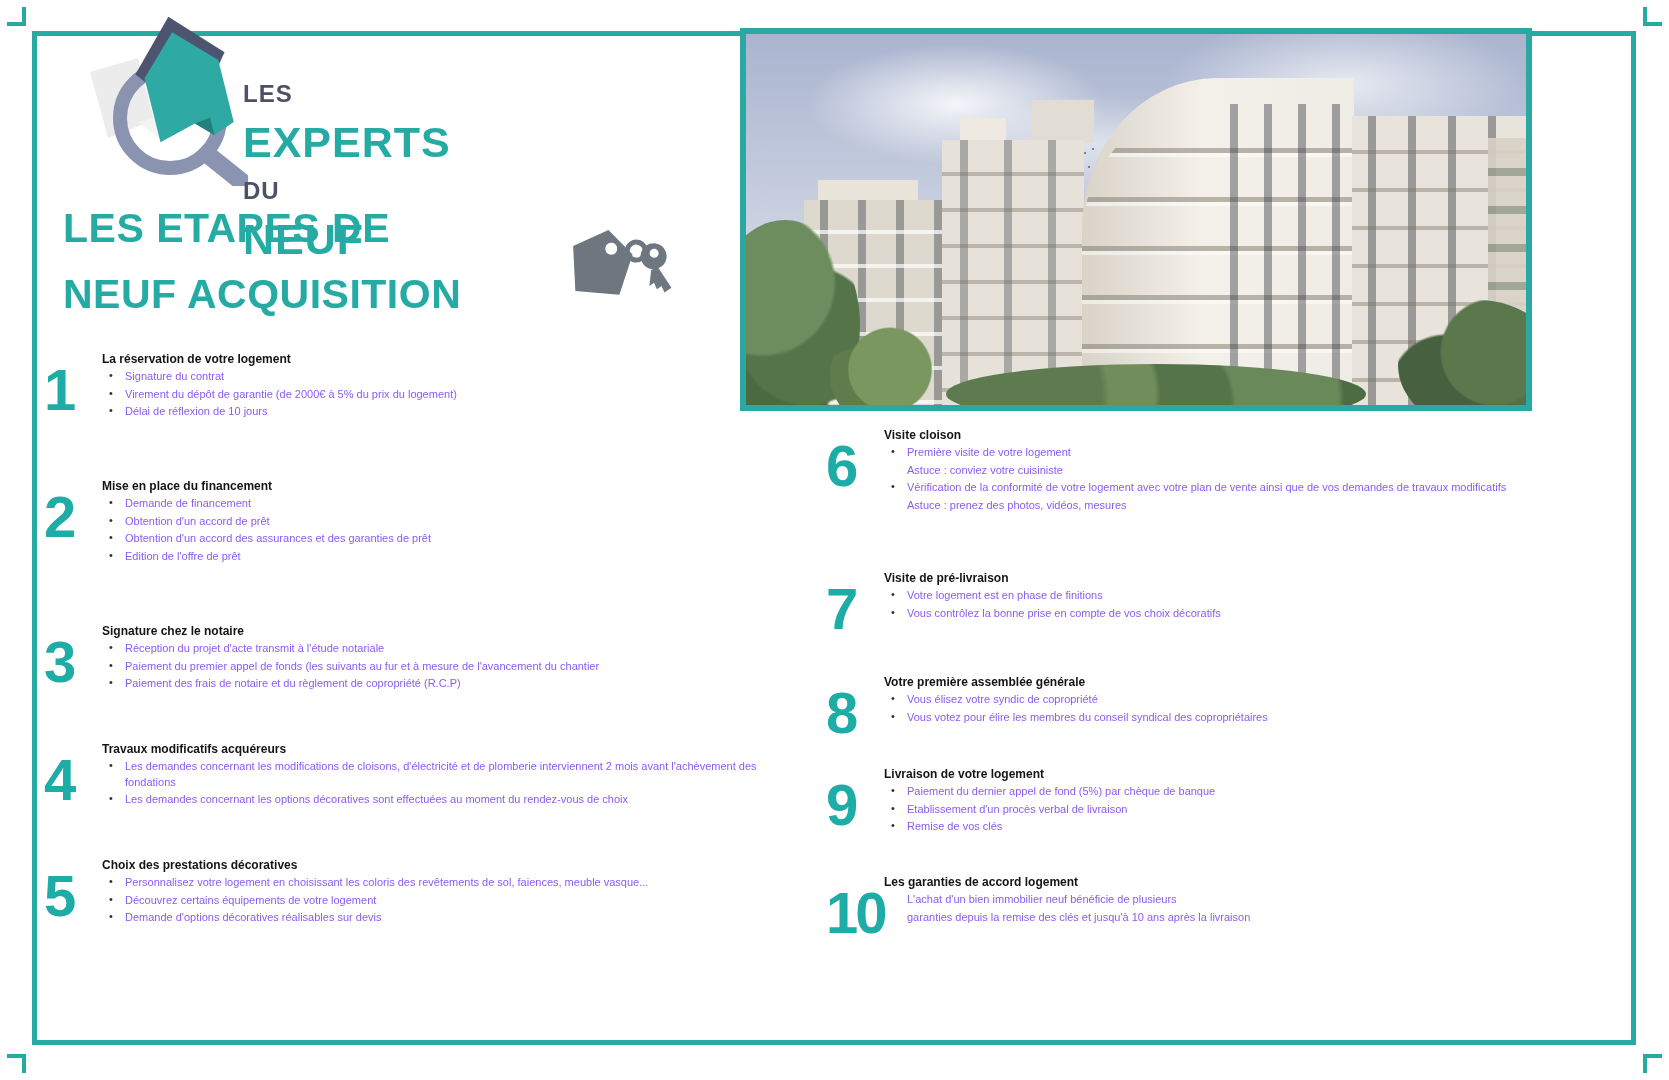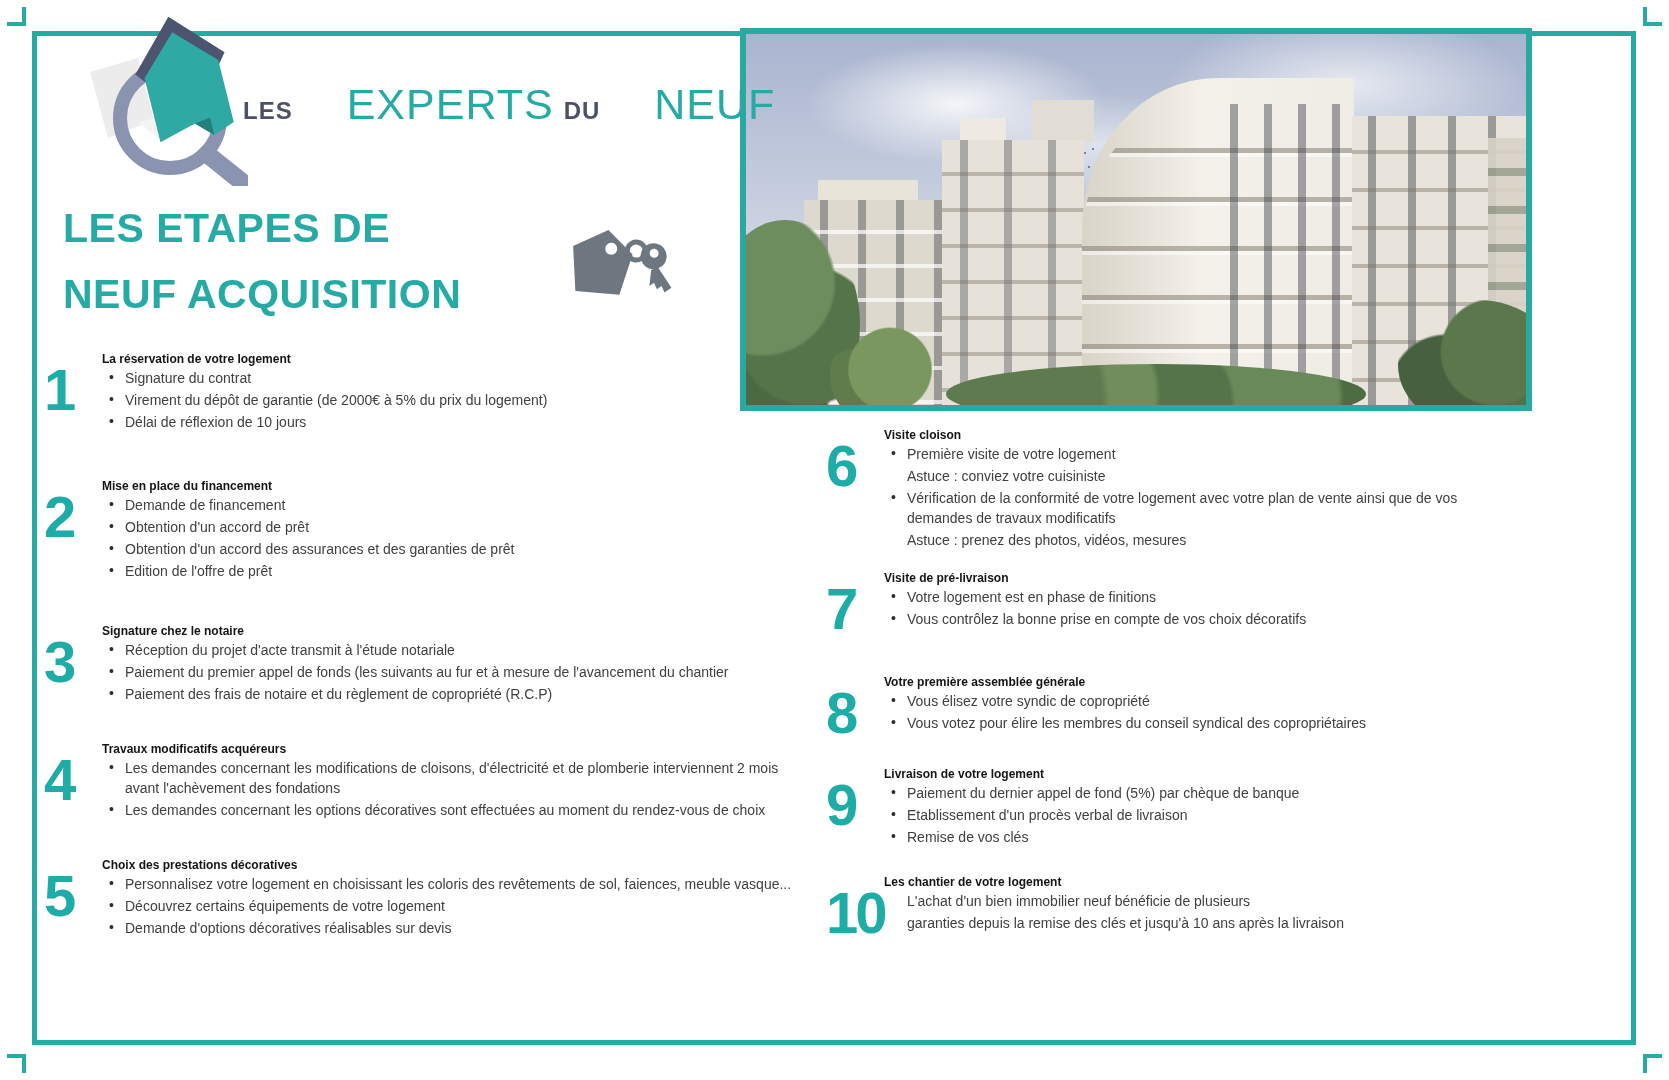--- a/index.html
+++ b/index.html
@@ -10,23 +10,23 @@
   
   .frame{position:absolute;left:32px;top:31px;width:1604px;height:1014px;
     border:5px solid #26aaa4;box-sizing:border-box;z-index:1;}
   .mark{position:absolute;width:15px;height:15px;border:0 solid #26aaa4;z-index:1;}
   .mark.tl{left:7px;top:7px;border-bottom-width:4px;border-right-width:4px;}
   .mark.tr{right:7px;top:7px;border-bottom-width:4px;border-left-width:4px;}
   .mark.bl{left:7px;bottom:7px;border-top-width:4px;border-right-width:4px;}
   .mark.br{right:7px;bottom:7px;border-top-width:4px;border-left-width:4px;}
   
   .logo-graphic{position:absolute;left:86px;top:2px;width:162px;height:184px;z-index:3;}
-  .wordmark{position:absolute;left:243px;top:80px;display:flex;align-items:baseline;gap:10px;z-index:3;white-space:nowrap;}
+  .wordmark{position:absolute;left:243px;top:80px;display:flex;align-items:baseline;gap:10px;z-index:3;white-space:nowrap;flex-direction:column;}
   .w-small{font-size:24px;font-weight:600;color:#4c5166;letter-spacing:1px;}
-  .w-big{font-size:43px;font-weight:400;color:#26aaa4;letter-spacing:1px;margin-left:44px;}
+  .w-big{font-size:43px;font-weight:700;color:#26aaa4;letter-spacing:1px;}
   
   .title{position:absolute;left:63px;top:196px;z-index:2;font-size:41px;font-weight:800;
     color:#26aaa4;line-height:1.6;letter-spacing:0.5px;}
   .key-icon{position:absolute;left:556px;top:220px;width:122px;height:96px;z-index:2;}
   
   .photo{position:absolute;left:740px;top:28px;width:792px;height:383px;z-index:2;
     border:6px solid #2aa9a3;box-sizing:border-box;overflow:hidden;
     background:linear-gradient(180deg,#a9b4cf 0%,#c3cbdd 40%,#dde1e9 80%,#e6e6e2 100%);}
   .photo *{position:absolute;}
   .cloud{background:radial-gradient(ellipse closest-side,rgba(255,255,255,.85),rgba(255,255,255,0));}
@@ -81,21 +81,21 @@
   .col{position:absolute;top:0;z-index:2;}
   .col-left{left:44px;width:780px;}
   .col-right{left:826px;width:710px;}
   .step{position:absolute;display:flex;align-items:flex-start;}
   .step-number{flex:0 0 58px;width:58px;font-size:58px;font-weight:800;color:#1eaca7;
     line-height:1;margin-top:9px;letter-spacing:-3px;}
   .step-content{padding-top:0;}
   .col-left .step-content{width:700px;}
   .col-right .step-content{width:636px;}
   .step-heading{font-size:12px;font-weight:700;color:#141414;margin:0 0 3px 0;}
-  .step-items{list-style:none;margin:0;padding:0;font-size:14px;line-height:1.42;color:#404040;}
+  .step-items{list-style:none;margin:0;padding:0;font-size:11px;line-height:1.42;color:#8b5cf6;}
   .step-items li{position:relative;padding-left:23px;margin:2px 0;}
   .step-items li::before{content:"\2022";position:absolute;left:7px;top:-1px;color:#2d2d2d;}
   .step-items li.no-bullet::before{content:"";}
   
   .pos-left-0{top:352px}.pos-left-1{top:479px}.pos-left-2{top:624px}.pos-left-3{top:742px}.pos-left-4{top:858px}
   .pos-right-0{top:428px}.pos-right-1{top:571px}.pos-right-2{top:675px}.pos-right-3{top:767px}.pos-right-4{top:875px}
 </style>
 </head>
 <body>
 
@@ -269,21 +269,21 @@
             <li>Paiement du dernier appel de fond (5%) par chèque de banque</li>
             <li>Etablissement d'un procès verbal de livraison</li>
             <li>Remise de vos clés</li>
           </ul>
     </div>
   </div>
 
   <div class="step pos-right-4">
     <div class="step-number">10</div>
     <div class="step-content">
-      <div class="step-heading">Les chantier de votre logement</div>
+      <div class="step-heading">Les garanties de accord logement</div>
       <ul class="step-items">
             <li class="no-bullet">L'achat d'un bien immobilier neuf bénéficie de plusieurs</li>
             <li class="no-bullet">garanties depuis la remise des clés et jusqu'à 10 ans après la livraison</li>
           </ul>
     </div>
   </div>
 </div>
 </div>
 
 </body></html>

